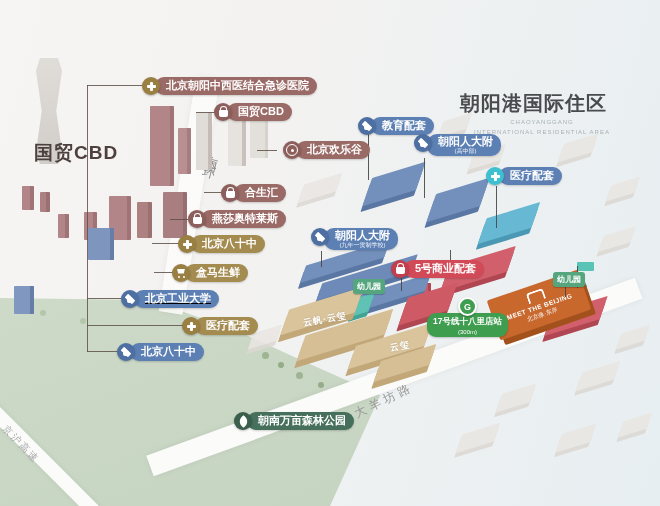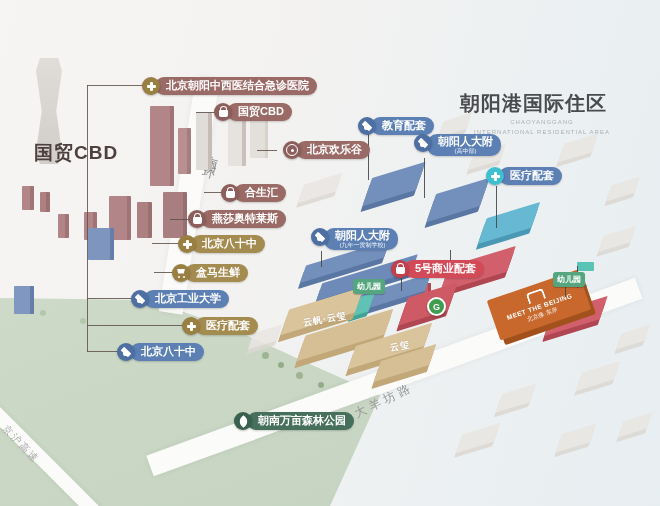--- a/index.html
+++ b/index.html
@@ -220,21 +220,21 @@
         <span class="icon-cross"></span>
       </span>
     <span class="bd c-gold">北京八十中</span>
   </div>
   <div class="poi" style="left:172px;top:264px;">
     <span class="ic ci-gold">
         <span class="icon-cart"></span>
       </span>
     <span class="bd c-gold">盒马生鲜</span>
   </div>
-  <div class="poi" style="left:131px;top:290px;">
+  <div class="poi" style="left:121px;top:290px;text-decoration:underline;">
     <span class="ic ci-blue">
         <span class="icon-cap"></span>
       </span>
     <span class="bd c-blue">北京工业大学</span>
   </div>
   <div class="poi" style="left:182px;top:317px;">
     <span class="ic ci-gold">
         <span class="icon-cross"></span>
       </span>
     <span class="bd c-gold">医疗配套</span>
@@ -281,20 +281,24 @@
         <span class="icon-bag"></span>
       </span>
     <span class="bd c-red">5号商业配套</span>
   </div>
 
   <div class="kg" style="left:353px;top:279px;">幼儿园</div>
   <div class="kg" style="left:553px;top:272px;">幼儿园</div>
 
   <div class="metro-poi" style="left:427px;top:297px;">
     <span class="metro-logo">G</span>
+    <span class="metro-body">
+      <span class="main">17号线十八里店站</span>
+      <span class="sub">(300m)</span>
+    </span>
   </div>
 
   <div class="poi" style="left:234px;top:412px;">
     <span class="ic ci-park">
         <span class="icon-leaf"></span>
       </span>
     <span class="bd c-park">朝南万亩森林公园</span>
   </div>
 
 </div>

